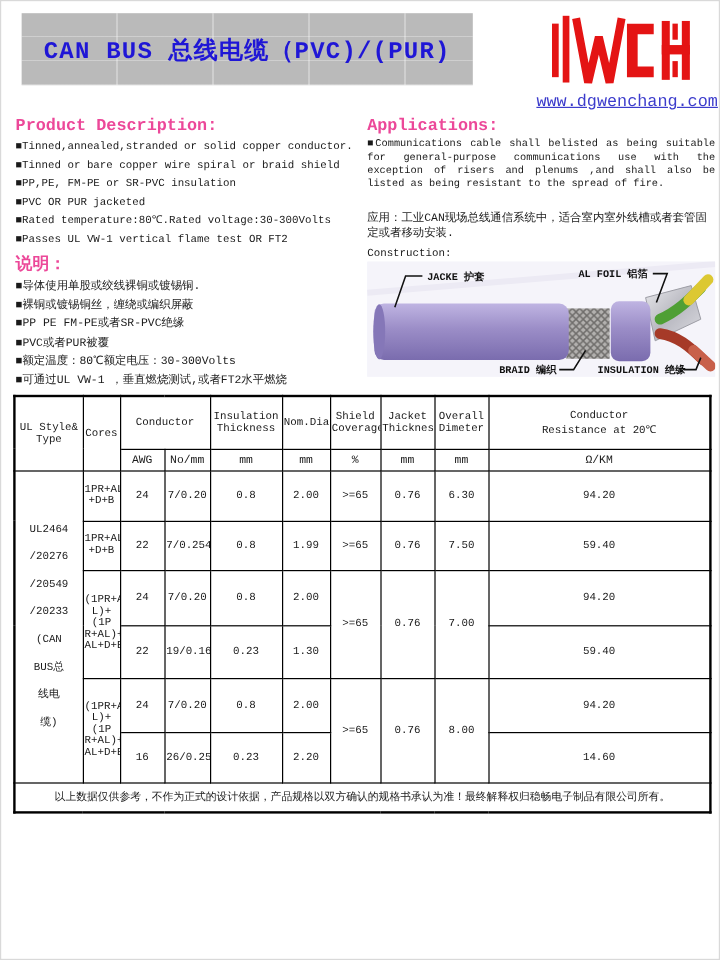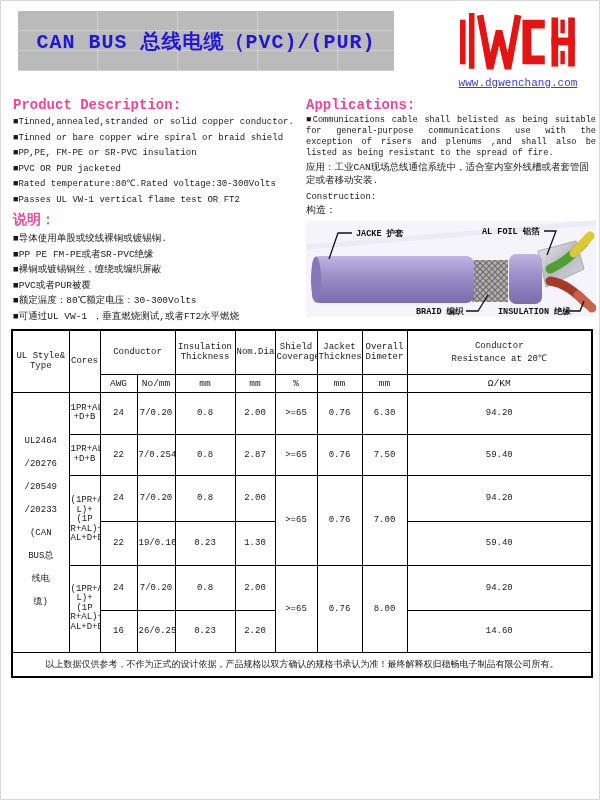--- a/index.html
+++ b/index.html
@@ -15,32 +15,32 @@
     background:#bababa;
     background-image:
       repeating-linear-gradient(to right, transparent 0 79px, rgba(255,255,255,.30) 79px 80px),
       repeating-linear-gradient(to bottom, transparent 0 19px, rgba(255,255,255,.30) 19px 20px);
     display:flex; align-items:center; justify-content:center;
   }
   .title-box h1 { font-size:20px; font-weight:bold; color:#1f16d6; letter-spacing:1px; white-space:nowrap; }
   .logo { position:absolute; left:452px; top:12px; width:130px; height:58px; }
   .site-link {
     position:absolute; left:446px; top:76px; width:142px; text-align:center;
-    font-size:11px; color:#3c3ccc; text-decoration:underline; cursor:pointer;
+    font-size:14px; color:#3c3ccc; text-decoration:underline; cursor:pointer;
   }
   
   .col-left  { position:absolute; left:12px;  top:96px; width:288px; }
   .col-right { position:absolute; left:305px; top:96px; width:290px; }
   .section-heading { font-size:14px; font-weight:bold; color:#ec4899; margin-bottom:2px;
                      font-family:"Liberation Mono","DejaVu Sans Mono",monospace; }
   .bullet-list { list-style:none; }
   .bullet-list li { font-size:9px; line-height:15.5px; white-space:nowrap; }
   .cn-list li { font-size:9.5px; }
   .notes-block { margin-top:3px; }
-  .apps-paragraph { font-size:8.6px; line-height:11px; text-align:justify; margin-bottom:2px; }
+  .apps-paragraph { font-size:8.6px; line-height:11px; text-align:justify; margin-bottom:16px; }
   .apps-cn { font-size:9.5px; line-height:13px; margin-bottom:4px; }
   .construction-en { font-size:9px; line-height:13px; }
   .construction-cn { font-size:10px; line-height:14px; margin-bottom:3px; }
   .figure-wrap { width:290px; height:96px; background:#f5f4fa; }
   
   .spec-table {
     position:absolute; left:10px; top:328px; width:580px;
     border-collapse:collapse; table-layout:fixed;
   }
   .spec-table th, .spec-table td {
@@ -91,35 +91,34 @@
       <li>■Tinned or bare copper wire spiral or braid shield</li>
       <li>■PP,PE, FM-PE or SR-PVC insulation</li>
       <li>■PVC OR PUR jacketed</li>
       <li>■Rated temperature:80℃.Rated voltage:30-300Volts</li>
       <li>■Passes UL VW-1 vertical flame test OR FT2</li>
     </ul>
     <div class="notes-block">
       <div class="section-heading">说明：</div>
       <ul class="bullet-list cn-list">
         <li>■导体使用单股或绞线裸铜或镀锡铜.</li>
+        <li>■裸铜或镀锡铜丝，缠绕或编织屏蔽</li>
         <li>■PP PE FM-PE或者SR-PVC绝缘</li>
-        <li>■裸铜或镀锡铜丝，缠绕或编织屏蔽</li>
         <li>■PVC或者PUR被覆</li>
         <li>■额定温度：80℃额定电压：30-300Volts</li>
         <li>■可通过UL VW-1 ，垂直燃烧测试,或者FT2水平燃烧</li>
       </ul>
     </div>
   </div>
 
   <div class="col-right">
     <div class="section-heading">Applications:</div>
     <p class="apps-paragraph">■Communications cable shall belisted as being suitable for general-purpose communications use with the exception of risers and plenums ,and shall also be listed as being resistant to the spread of fire.</p>
     <p class="apps-cn">应用：工业CAN现场总线通信系统中，适合室内室外线槽或者套管固定或者移动安装.</p>
     <div class="construction-en">Construction:</div>
-    <div class="construction-cn">构造：</div>
 
     <div class="figure-wrap">
       <svg width="290" height="96" viewBox="0 0 290 96">
         <defs>
           <linearGradient id="gradJacket" x1="0" y1="0" x2="0" y2="1">
             <stop offset="0" stop-color="#bfb4e2"></stop>
             <stop offset="0.45" stop-color="#9b8dc7"></stop>
             <stop offset="1" stop-color="#7a6cae"></stop>
           </linearGradient>
           <linearGradient id="gradFoil" x1="0" y1="0" x2="1" y2="1">
@@ -222,21 +221,21 @@
       <td class="data-cell">0.76</td>
       <td class="data-cell">6.30</td>
       <td class="data-cell">94.20</td>
     </tr>
     <tr style="height:41px">
       <td class="cores-cell pre">1PR+AL
 +D+B</td>
       <td class="data-cell">22</td>
       <td class="data-cell">7/0.254</td>
       <td class="data-cell">0.8</td>
-      <td class="data-cell">2.87</td>
+      <td class="data-cell">1.99</td>
       <td class="data-cell">&gt;=65</td>
       <td class="data-cell">0.76</td>
       <td class="data-cell">7.50</td>
       <td class="data-cell">59.40</td>
     </tr>
     <tr style="height:46px">
       <td rowspan="2" class="cores-cell pre">(1PR+A
 L)+(1P
 R+AL)+
 AL+D+B</td>

